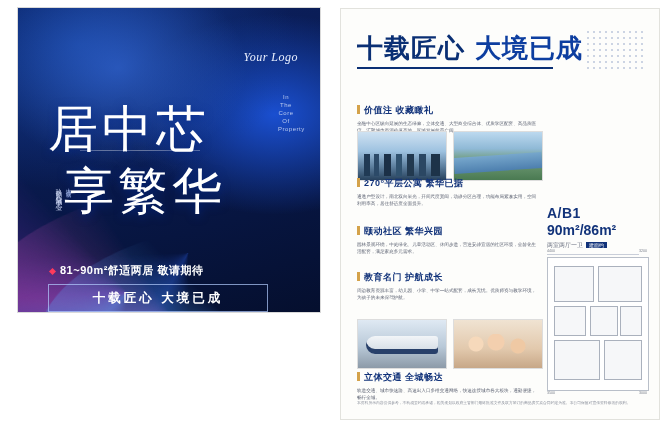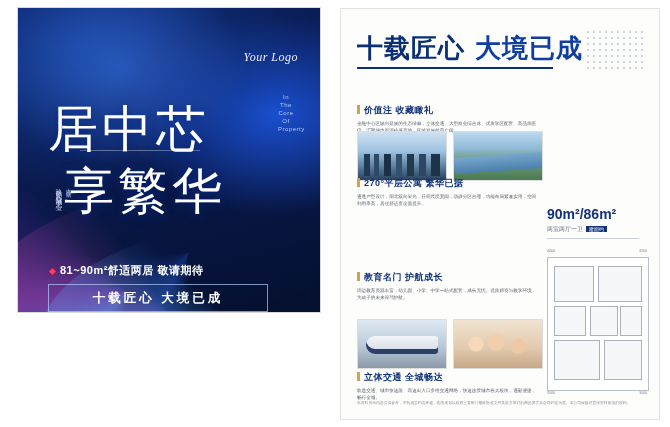--- a/index.html
+++ b/index.html
@@ -195,36 +195,41 @@
 
     <div class="photos">
       <div class="ph city"></div>
       <div class="ph river"></div>
     </div>
 
     <div class="sec" style="top:168px;">
       <h4>270°平层公寓 繁华已据</h4>
       <p>通透户型设计，南北双向采光，开间尺度宽阔，动静分区合理，功能布局紧凑实用，空间利用率高，居住舒适度全面提升。</p>
     </div>
+    <div class="sec" style="top:216px;">
+      <h4>颐动社区 繁华兴园</h4>
+      <p>园林景观环绕，中庭绿化、儿童活动区、休闲步道，营造安静宜居的社区环境，全龄化生活配套，满足家庭多元需求。</p>
+    </div>
     <div class="sec" style="top:262px;">
       <h4>教育名门 护航成长</h4>
       <p>周边教育资源丰富，幼儿园、小学、中学一站式配套，成长无忧。优质师资与教学环境，为孩子的未来保驾护航。</p>
     </div>
 
     <div class="photos2">
       <div class="ph train"></div>
       <div class="ph family"></div>
     </div>
 
     <div class="sec" style="top:362px;">
       <h4>立体交通 全城畅达</h4>
       <p>轨道交通、城市快速路、高速出入口多维交通网络，快速连接城市各大板块，通勤便捷，畅行全城。</p>
     </div>
 
     <div class="unit">
+      <div class="ut">A/B1</div>
       <div class="us">90m²/86m²</div>
       <div class="ud">
         <span>两室两厅一卫</span><span class="tag">建面约</span>
       </div>
       <div class="bar"></div>
     </div>
 
     <div class="dimtop">
       <span>4400</span>
       <span>3200</span>

